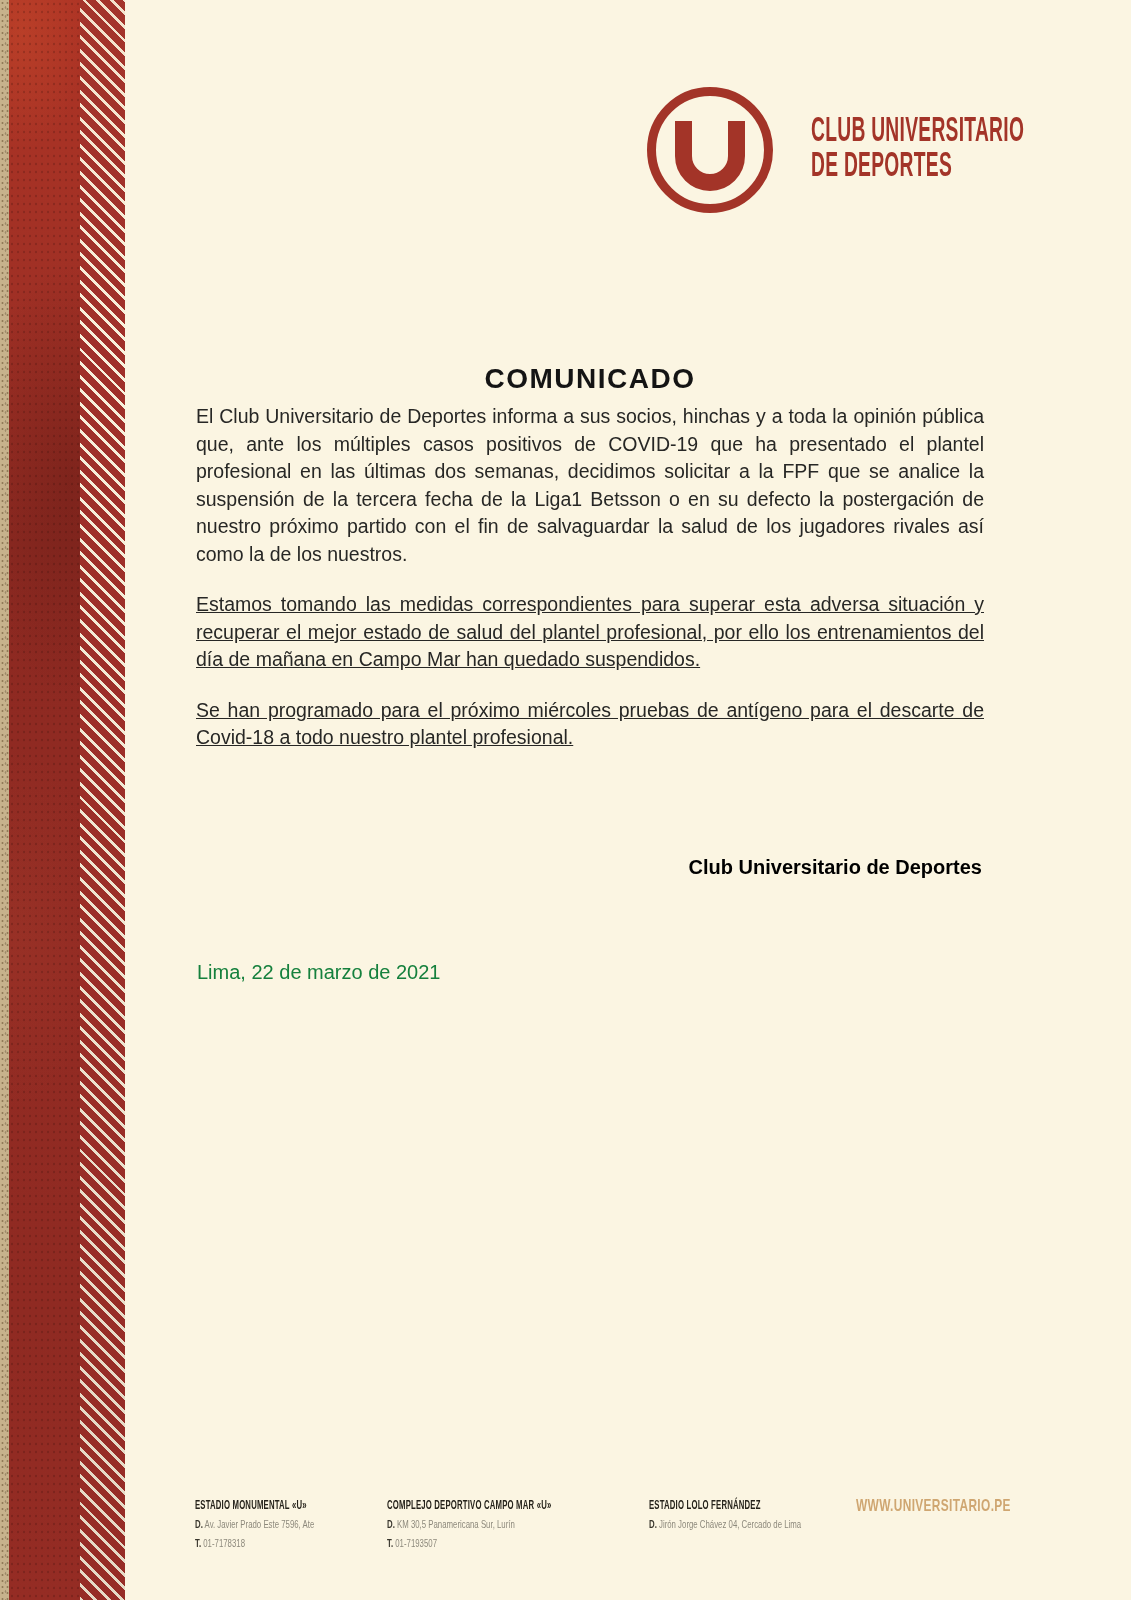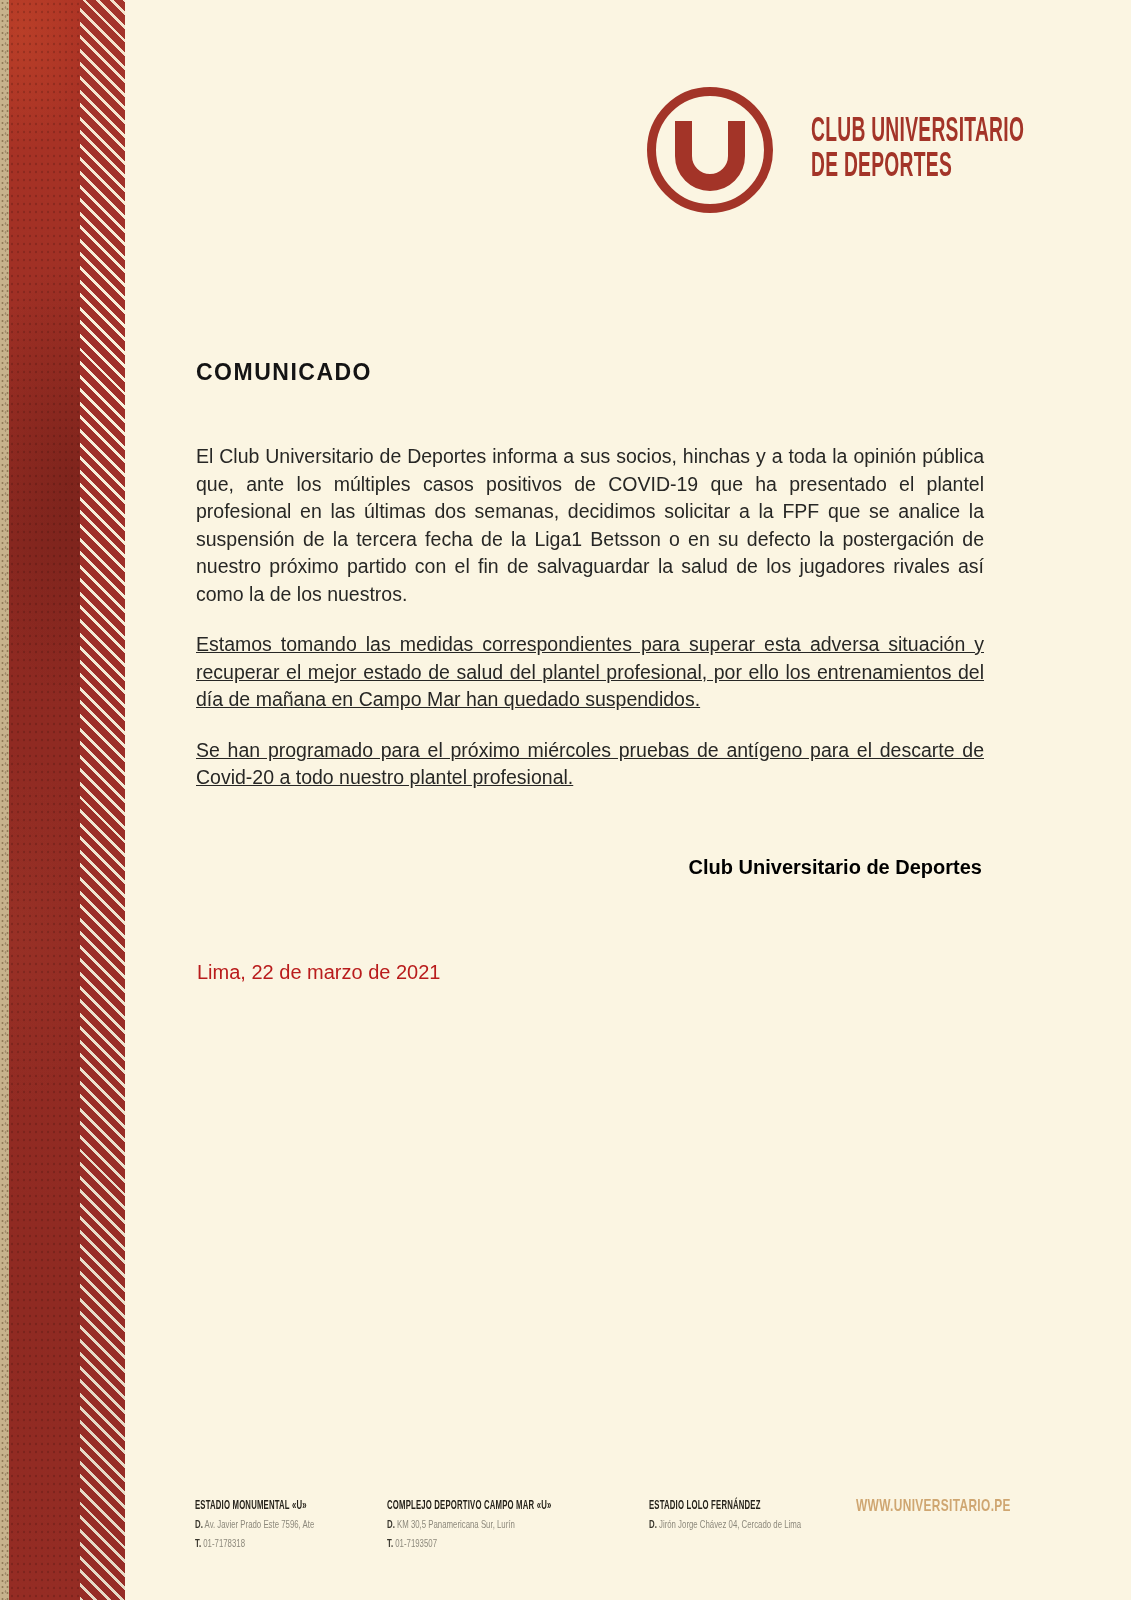--- a/index.html
+++ b/index.html
@@ -40,36 +40,36 @@
   .crest{position:absolute;left:644px;top:84px;width:132px;height:132px;}
   .wordmark{
     position:absolute;left:811px;top:111px;
     font-size:35px;line-height:35px;font-weight:700;letter-spacing:.5px;
     color:#a33428;white-space:nowrap;
     transform:scaleX(.55);transform-origin:0 0;
   }
   
   .doc-title{
     position:absolute;left:196px;width:788px;top:344px;
-    text-align:left;font-size:23px;font-weight:700;letter-spacing:1.5px;
+    text-align:center;font-size:28px;font-weight:700;letter-spacing:1.5px;
     color:#141414;
   }
   .doc-body{
     position:absolute;left:196px;width:788px;top:403px;
-    font-size:19.5px;line-height:27.5px;text-align:justify;color:#272725;margin-top:40px;
+    font-size:19.5px;line-height:27.5px;text-align:justify;color:#272725;
   }
   .doc-body p{margin:0;}
   .doc-body p + p{margin-top:23px;text-decoration:underline;}
   .signature{
     position:absolute;right:149px;top:856px;
     font-size:20px;font-weight:700;color:#000000;white-space:nowrap;
   }
   .dateline{
     position:absolute;left:197px;top:961px;
-    font-size:20px;color:#b91c1c;white-space:nowrap;
+    font-size:20px;color:#15803d;white-space:nowrap;
   }
   
   .f-col{position:absolute;top:1496px;margin-left:32px;}
   .f-head{
     font-size:12.5px;font-weight:700;letter-spacing:.3px;color:#25221a;
     line-height:19px;white-space:nowrap;
     transform:scaleX(.62);transform-origin:0 0;
   }
   .f-line{
     font-size:11.5px;color:#8d897c;line-height:19px;white-space:nowrap;
@@ -99,21 +99,21 @@
 <div class="wordmark">
   <div>CLUB UNIVERSITARIO</div>
   <div>DE DEPORTES</div>
 </div>
 
 <h1 class="doc-title">COMUNICADO</h1>
 
 <div class="doc-body">
   <p>El Club Universitario de Deportes informa a sus socios, hinchas y a toda la opinión pública que, ante los múltiples casos positivos de COVID-19 que ha presentado el plantel profesional en las últimas dos semanas, decidimos solicitar a la FPF que se analice la suspensión de la tercera fecha de la Liga1 Betsson o en su defecto la postergación de nuestro próximo partido con el fin de salvaguardar la salud de los jugadores rivales así como la de los nuestros.</p>
   <p>Estamos tomando las medidas correspondientes para superar esta adversa situación y recuperar el mejor estado de salud del plantel profesional, por ello los entrenamientos del día de mañana en Campo Mar han quedado suspendidos.</p>
-  <p>Se han programado para el próximo miércoles pruebas de antígeno para el descarte de Covid-20 a todo nuestro plantel profesional.</p>
+  <p>Se han programado para el próximo miércoles pruebas de antígeno para el descarte de Covid-18 a todo nuestro plantel profesional.</p>
 </div>
 
 <div class="signature">Club Universitario de Deportes</div>
 <div class="dateline">Lima, 22 de marzo de 2021</div>
 
 <div class="f-col" style="left:163px">
   <div class="f-head">ESTADIO MONUMENTAL «U»</div>
   <div class="f-line"><span class="f-label">D.</span> <span>Av. Javier Prado Este 7596, Ate</span></div>
   <div class="f-line"><span class="f-label">T.</span> <span>01-7178318</span></div>
 </div>

